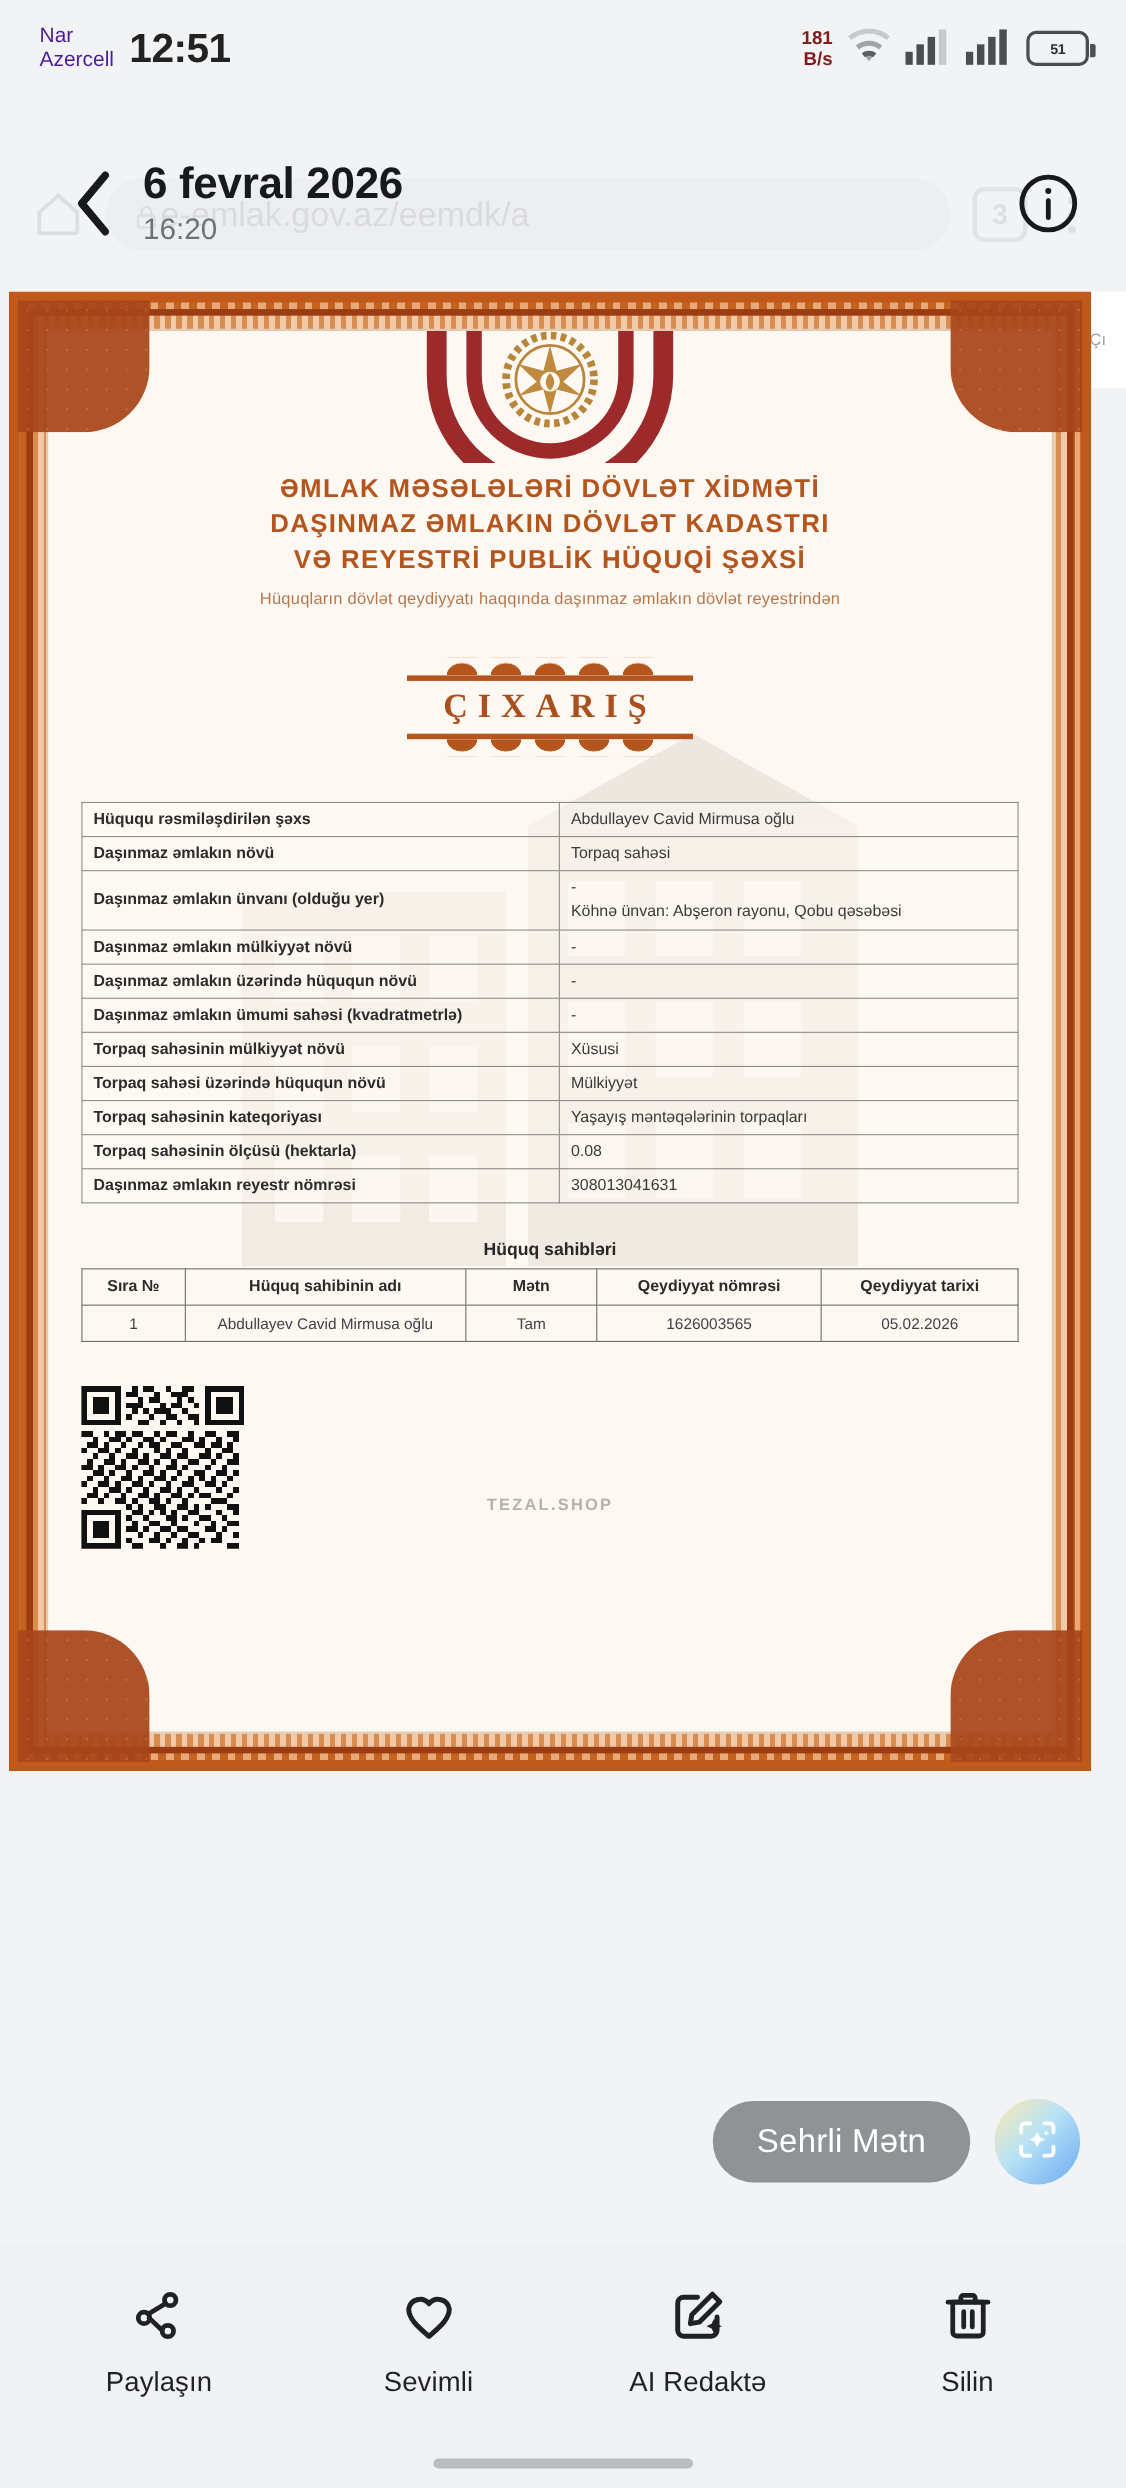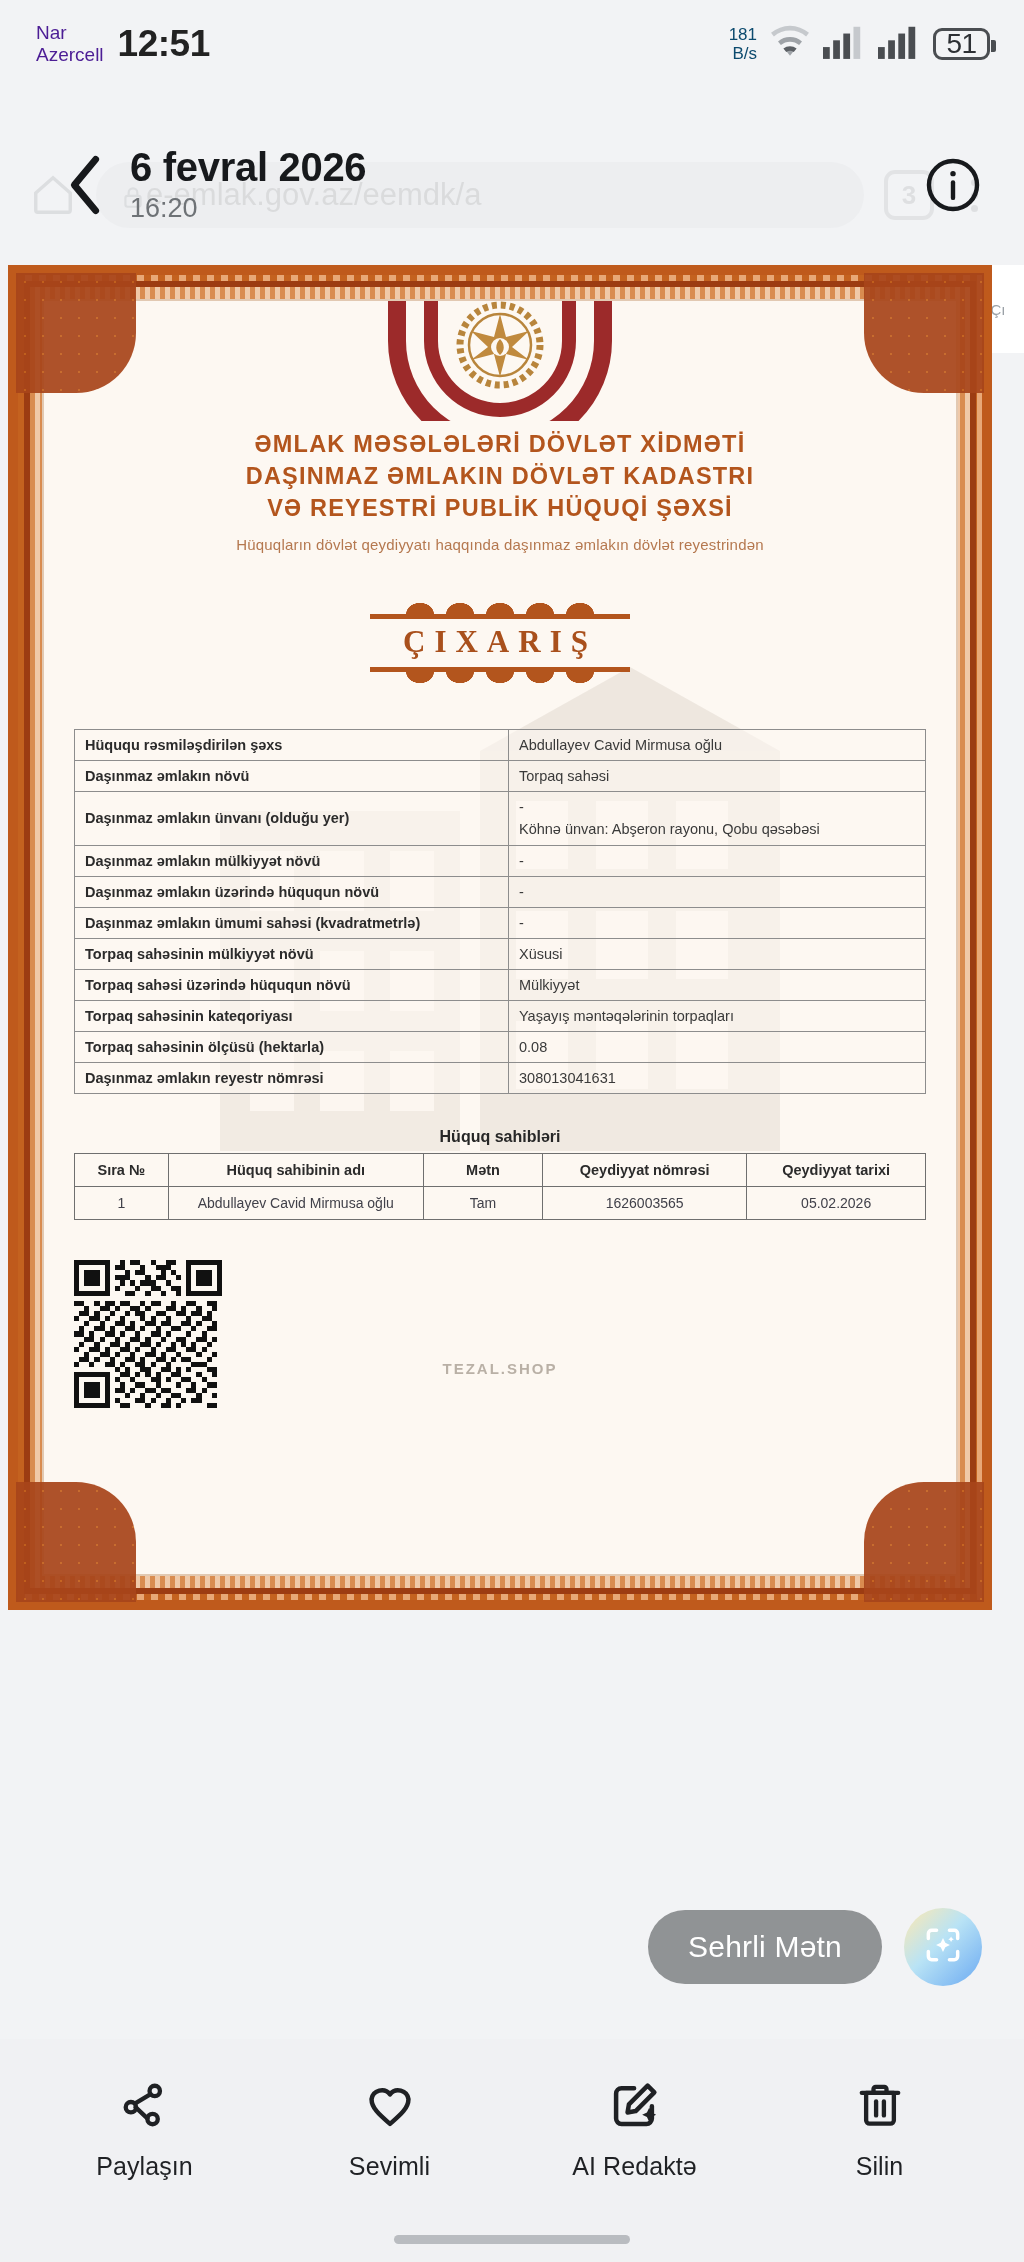--- a/index.html
+++ b/index.html
@@ -16,29 +16,29 @@
     position: absolute; top: 0; left: 0; width: 1024px; height: 88px;
     display: flex; align-items: center; justify-content: space-between;
     padding: 0 34px 0 36px;
   }
   .sb-left { display: flex; align-items: center; gap: 14px; }
   .carrier { display: flex; flex-direction: column; justify-content: center;
     font-size: 19px; color: #4c1d95; line-height: 1.18; font-weight: 500; }
   .sb-clock { font-size: 37px; font-weight: 700; color: #222; letter-spacing: -0.5px; }
   .sb-right { display: flex; align-items: center; gap: 11px; }
   .netspeed { display: flex; flex-direction: column; align-items: flex-end;
-    font-size: 17px; font-weight: 400; color: #0c4a6e; line-height: 1.12; }
+    font-size: 17px; font-weight: 700; color: #7f1d1d; line-height: 1.12; }
   .ic { display: block; }
   .batt {
     position: relative; width: 57px; height: 32px; border: 3px solid #4a4d51;
     border-radius: 9px; display: flex; align-items: center; justify-content: center;
   }
   .batt::after { content: ""; position: absolute; right: -9px; top: 9px;
     width: 5px; height: 12px; background: #4a4d51; border-radius: 0 2px 2px 0; }
-  .batt span { font-size: 28px; font-weight: 400; color: #2d3034; letter-spacing: -0.5px; }
+  .batt span { font-size: 13px; font-weight: 700; color: #2d3034; letter-spacing: -0.5px; }
 
   
   .ghostbar {
     position: absolute; top: 140px; left: 0; width: 1024px; height: 110px;
     display: flex; align-items: center; gap: 20px; padding: 0 30px;
     opacity: 0.13; pointer-events: none;
   }
   .ghost-home { width: 46px; height: 46px; flex: none; }
   .ghost-url {
     flex: 1; height: 66px; background: #cdd0d4; border-radius: 33px;

